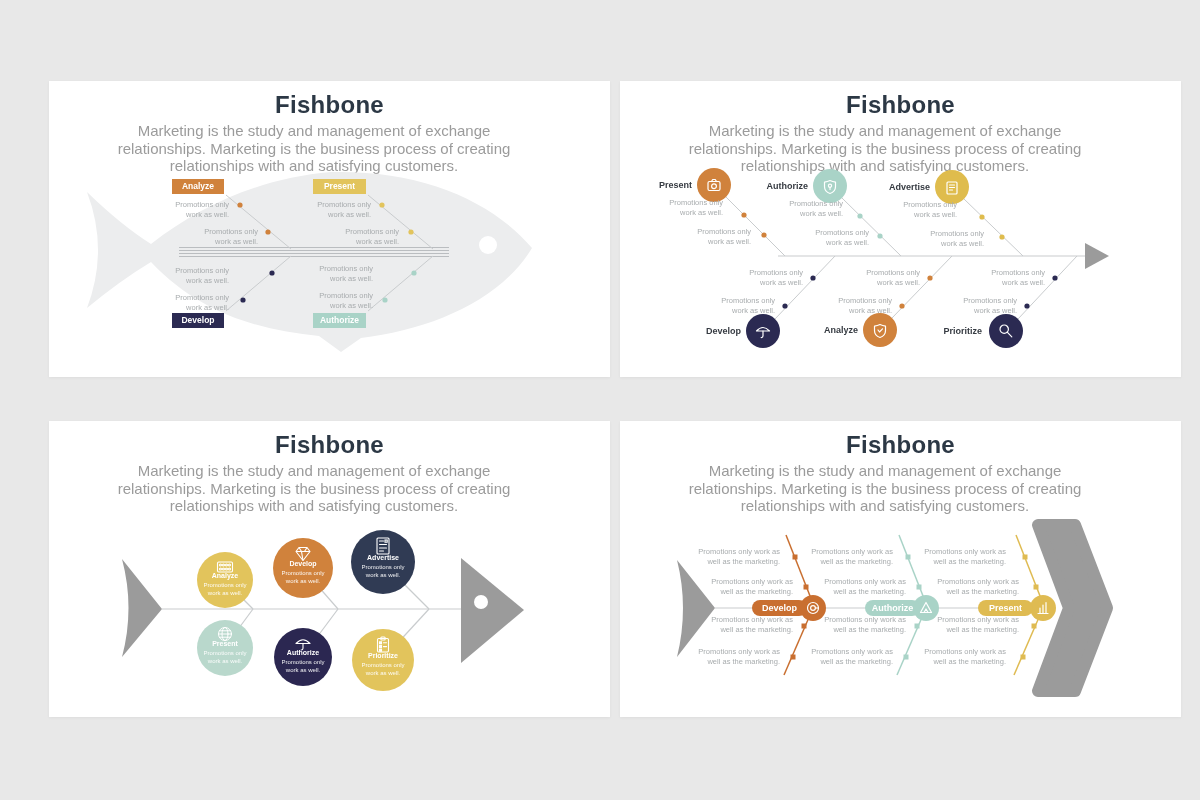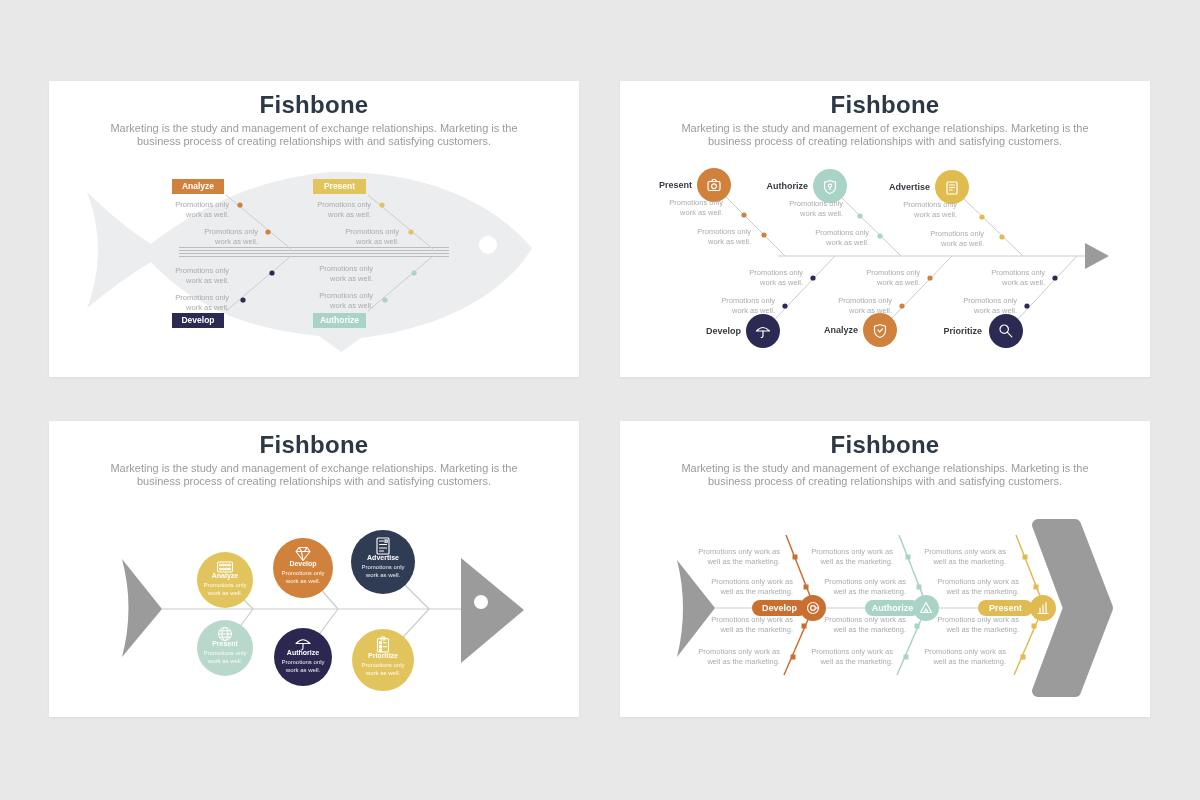--- a/index.html
+++ b/index.html
@@ -1,24 +1,24 @@
 <!DOCTYPE html>
 <html><head>
 <meta charset="utf-8">
 <style>
   html,body{margin:0;padding:0;}
   body{width:1200px;height:800px;background:#E8E8E8;font-family:"Liberation Sans",sans-serif;position:relative;overflow:hidden;}
-  .card{position:absolute;width:530px;height:296px;background:#FFFFFF;box-shadow:0 1px 3px rgba(0,0,0,0.05);}
+  .card{position:absolute;width:530px;height:296px;background:#FFFFFF;box-shadow:0 1px 3px rgba(0,0,0,0.05);padding-left:31px;}
   #card1{left:49px;top:81px;} #card2{left:620px;top:81px;}
   #card3{left:49px;top:421px;} #card4{left:620px;top:421px;}
   .layer{position:absolute;left:0;top:0;}
   .title{position:absolute;top:10px;left:0;width:100%;margin:0;text-align:center;
          font-size:24px;font-weight:bold;color:#2C3845;letter-spacing:.3px;}
   .subtitle{position:absolute;top:41px;left:60px;width:410px;margin:0;text-align:center;
-         font-size:11px;line-height:1.18;color:#9B9B9B;}
+         font-size:15px;line-height:1.18;color:#9B9B9B;}
   .bt{position:absolute;width:68px;font-size:7.5px;line-height:1.35;color:#A8ACAE;text-align:right;}
   .bt2{width:62px;}
   .bt4{width:92px;}
   .tag{position:absolute;height:15px;line-height:15px;text-align:center;color:#fff;
        font-weight:bold;font-size:8.5px;}
   .lbl{position:absolute;width:62px;font-size:9px;font-weight:bold;color:#363B42;text-align:right;}
   .pill{position:absolute;height:16px;line-height:16px;border-radius:8px;text-align:center;
         color:#fff;font-weight:bold;font-size:9px;}
   .cname{position:absolute;text-align:center;color:#fff;font-size:7px;font-weight:bold;}
   .csub{position:absolute;text-align:center;color:#fff;font-size:6px;line-height:1.3;opacity:.92;}

